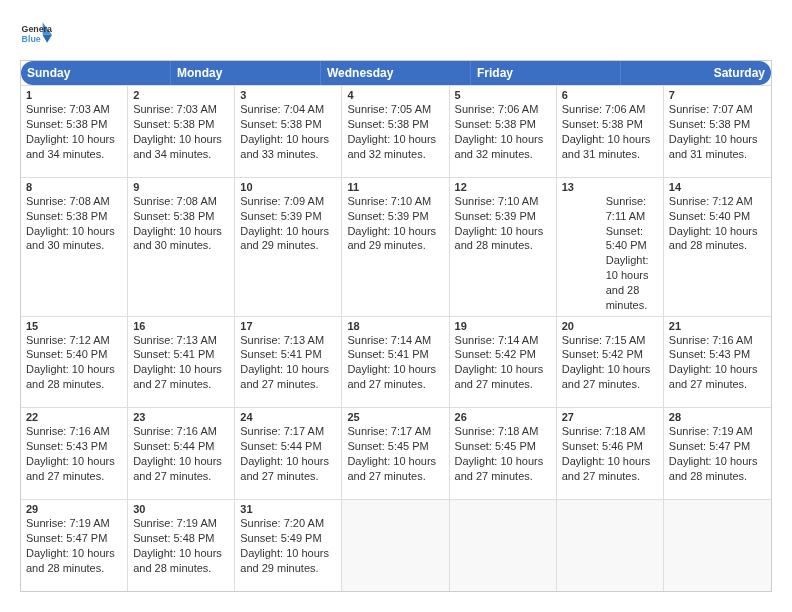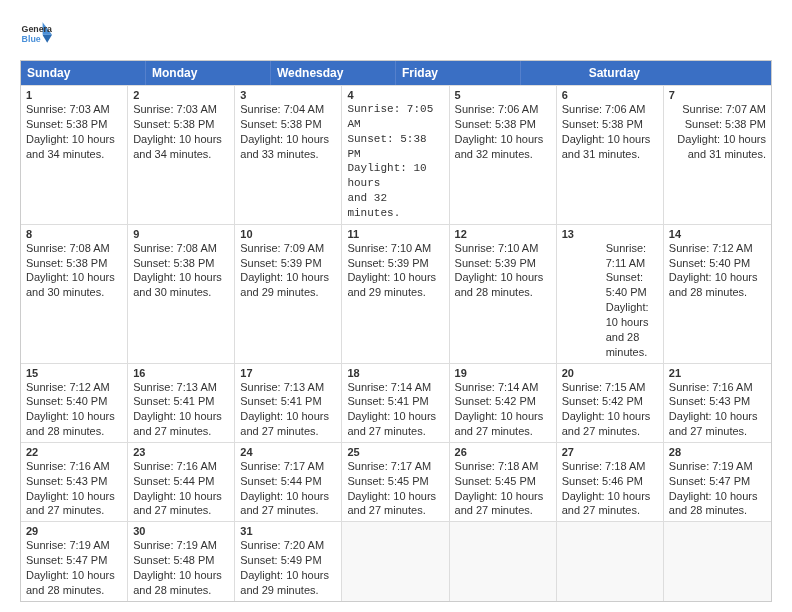--- a/index.html
+++ b/index.html
@@ -45,22 +45,23 @@
       color: #555;
     }
     .calendar {
       flex: 1;
       display: flex;
       flex-direction: column;
       border: 1px solid #ccc;
     }
     .cal-header {
       display: grid;
-      grid-template-columns: repeat(6, 1fr);
+      grid-template-columns: repeat(5, 1fr);
       background: #3a6fc4;
+      border-radius: 12px;
     }
     .cal-header-cell {
       color: #fff;
       font-weight: bold;
       font-size: 12px;
       padding: 5px 6px;
       text-align: left;
       border-right: 1px solid #5580cc;
     }
     .cal-header-cell:last-child { border-right: none; text-align: right; }
@@ -143,42 +144,42 @@
           </div>
           <div class="cal-cell">
             <span class="day-num">3</span>
             <div class="cell-text" style="white-space: pre-line;">Sunrise: 7:04 AM
 Sunset: 5:38 PM
 Daylight: 10 hours
 and 33 minutes.</div>
           </div>
           <div class="cal-cell">
             <span class="day-num">4</span>
-            <div class="cell-text" style="white-space: pre-line; font-family: Liberation Mono, monospace;">Sunrise: 7:05 AM
+            <div class="cell-text" style="white-space: pre-line;">Sunrise: 7:05 AM
 Sunset: 5:38 PM
 Daylight: 10 hours
 and 32 minutes.</div>
           </div>
           <div class="cal-cell">
             <span class="day-num">5</span>
             <div class="cell-text" style="white-space: pre-line;">Sunrise: 7:06 AM
 Sunset: 5:38 PM
 Daylight: 10 hours
 and 32 minutes.</div>
           </div>
           <div class="cal-cell">
             <span class="day-num">6</span>
             <div class="cell-text" style="white-space: pre-line;">Sunrise: 7:06 AM
 Sunset: 5:38 PM
 Daylight: 10 hours
 and 31 minutes.</div>
           </div>
           <div class="cal-cell">
             <span class="day-num">7</span>
-            <div class="cell-text" style="white-space: pre-line; text-align: right;">Sunrise: 7:07 AM
+            <div class="cell-text" style="white-space: pre-line;">Sunrise: 7:07 AM
 Sunset: 5:38 PM
 Daylight: 10 hours
 and 31 minutes.</div>
           </div>
         </div>
         <div class="cal-row">
           <div class="cal-cell">
             <span class="day-num">8</span>
             <div class="cell-text" style="white-space: pre-line;">Sunrise: 7:08 AM
 Sunset: 5:38 PM

